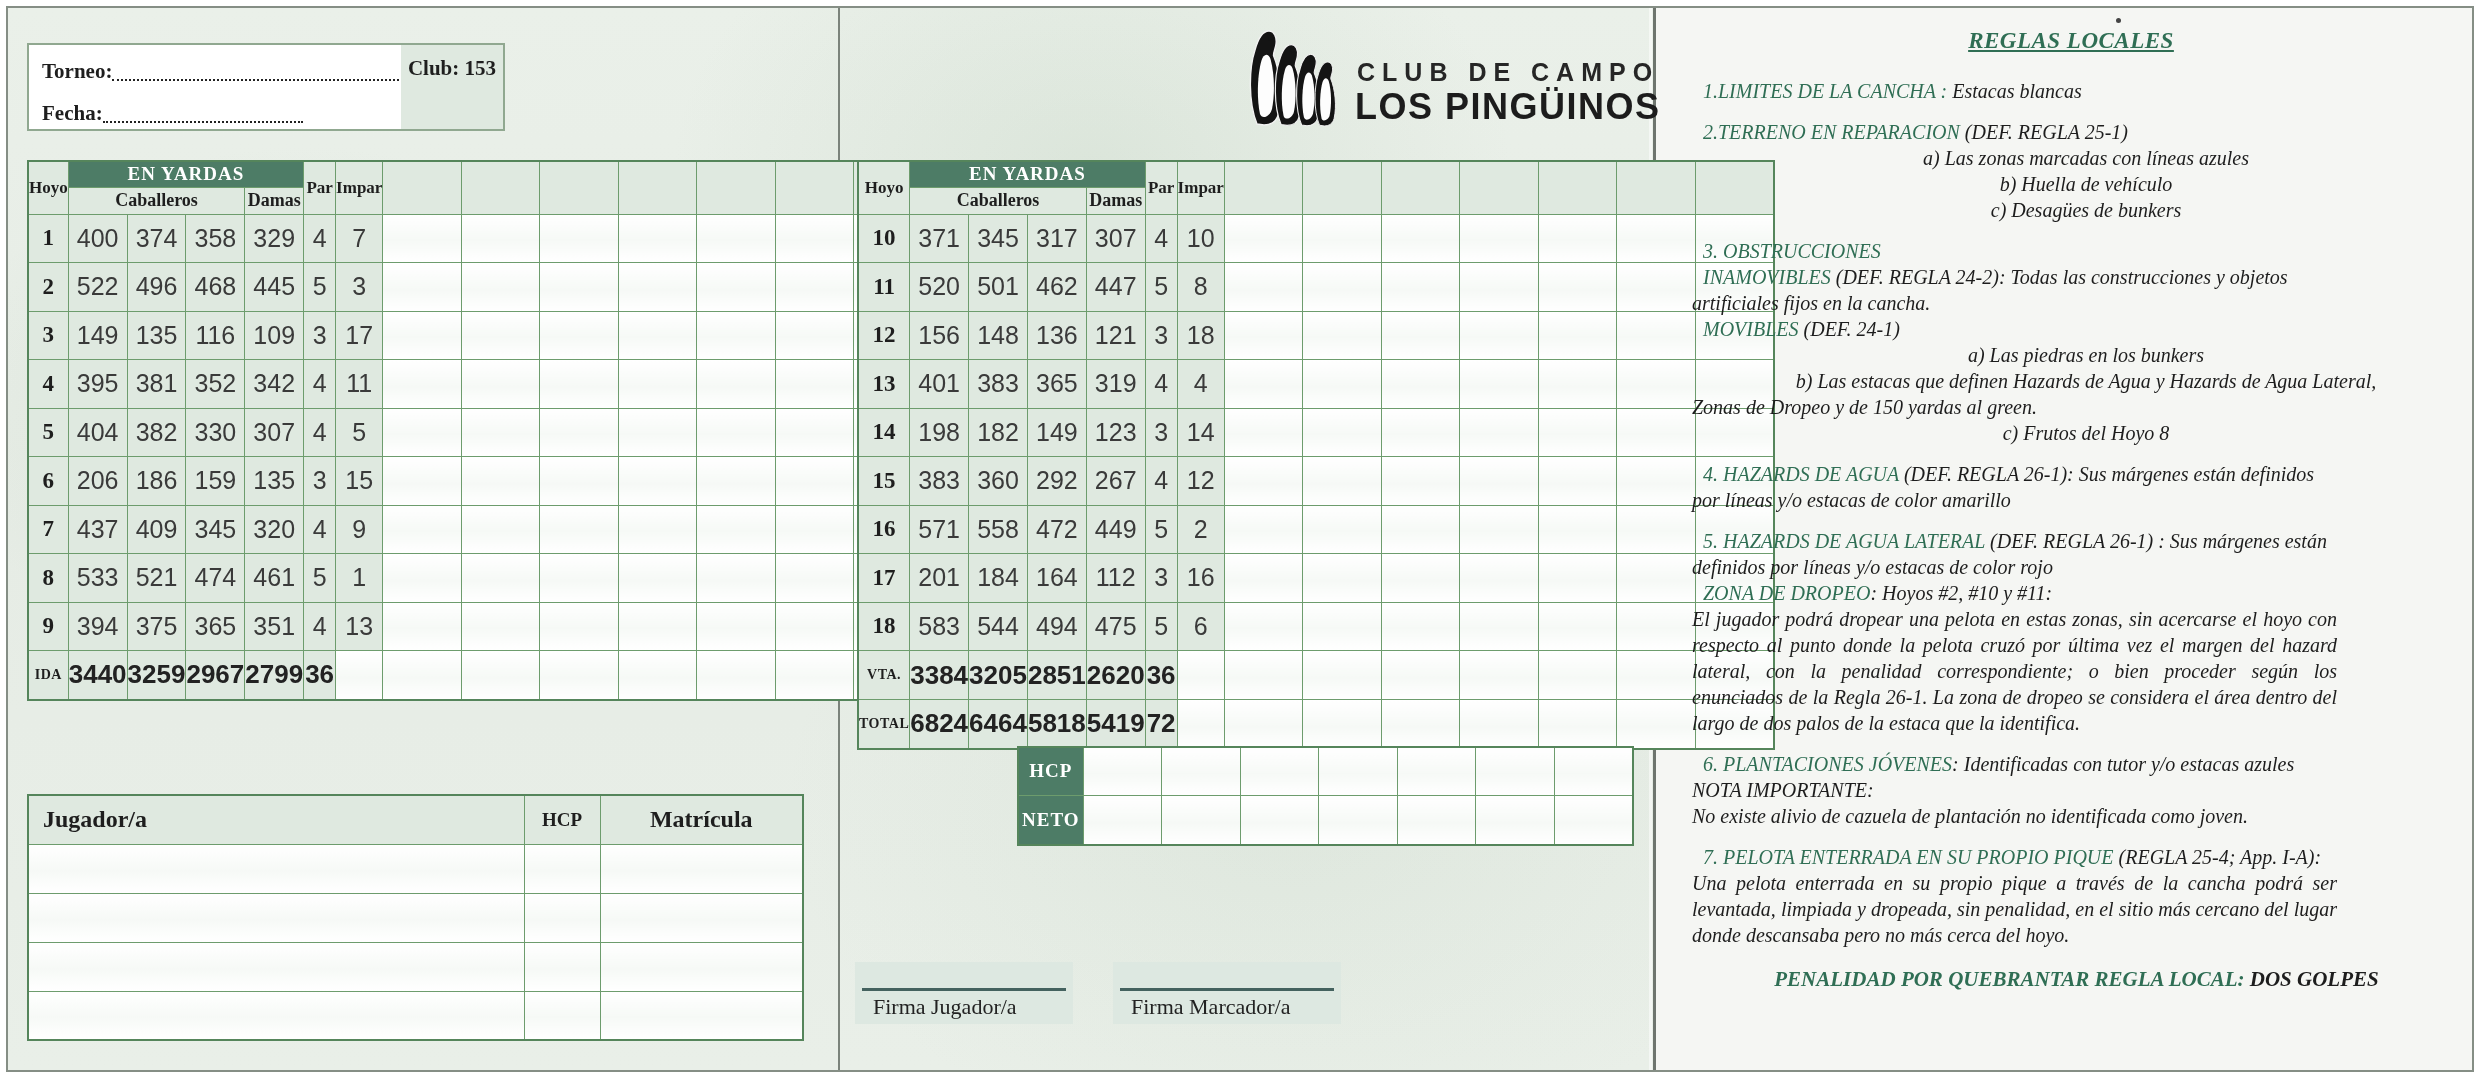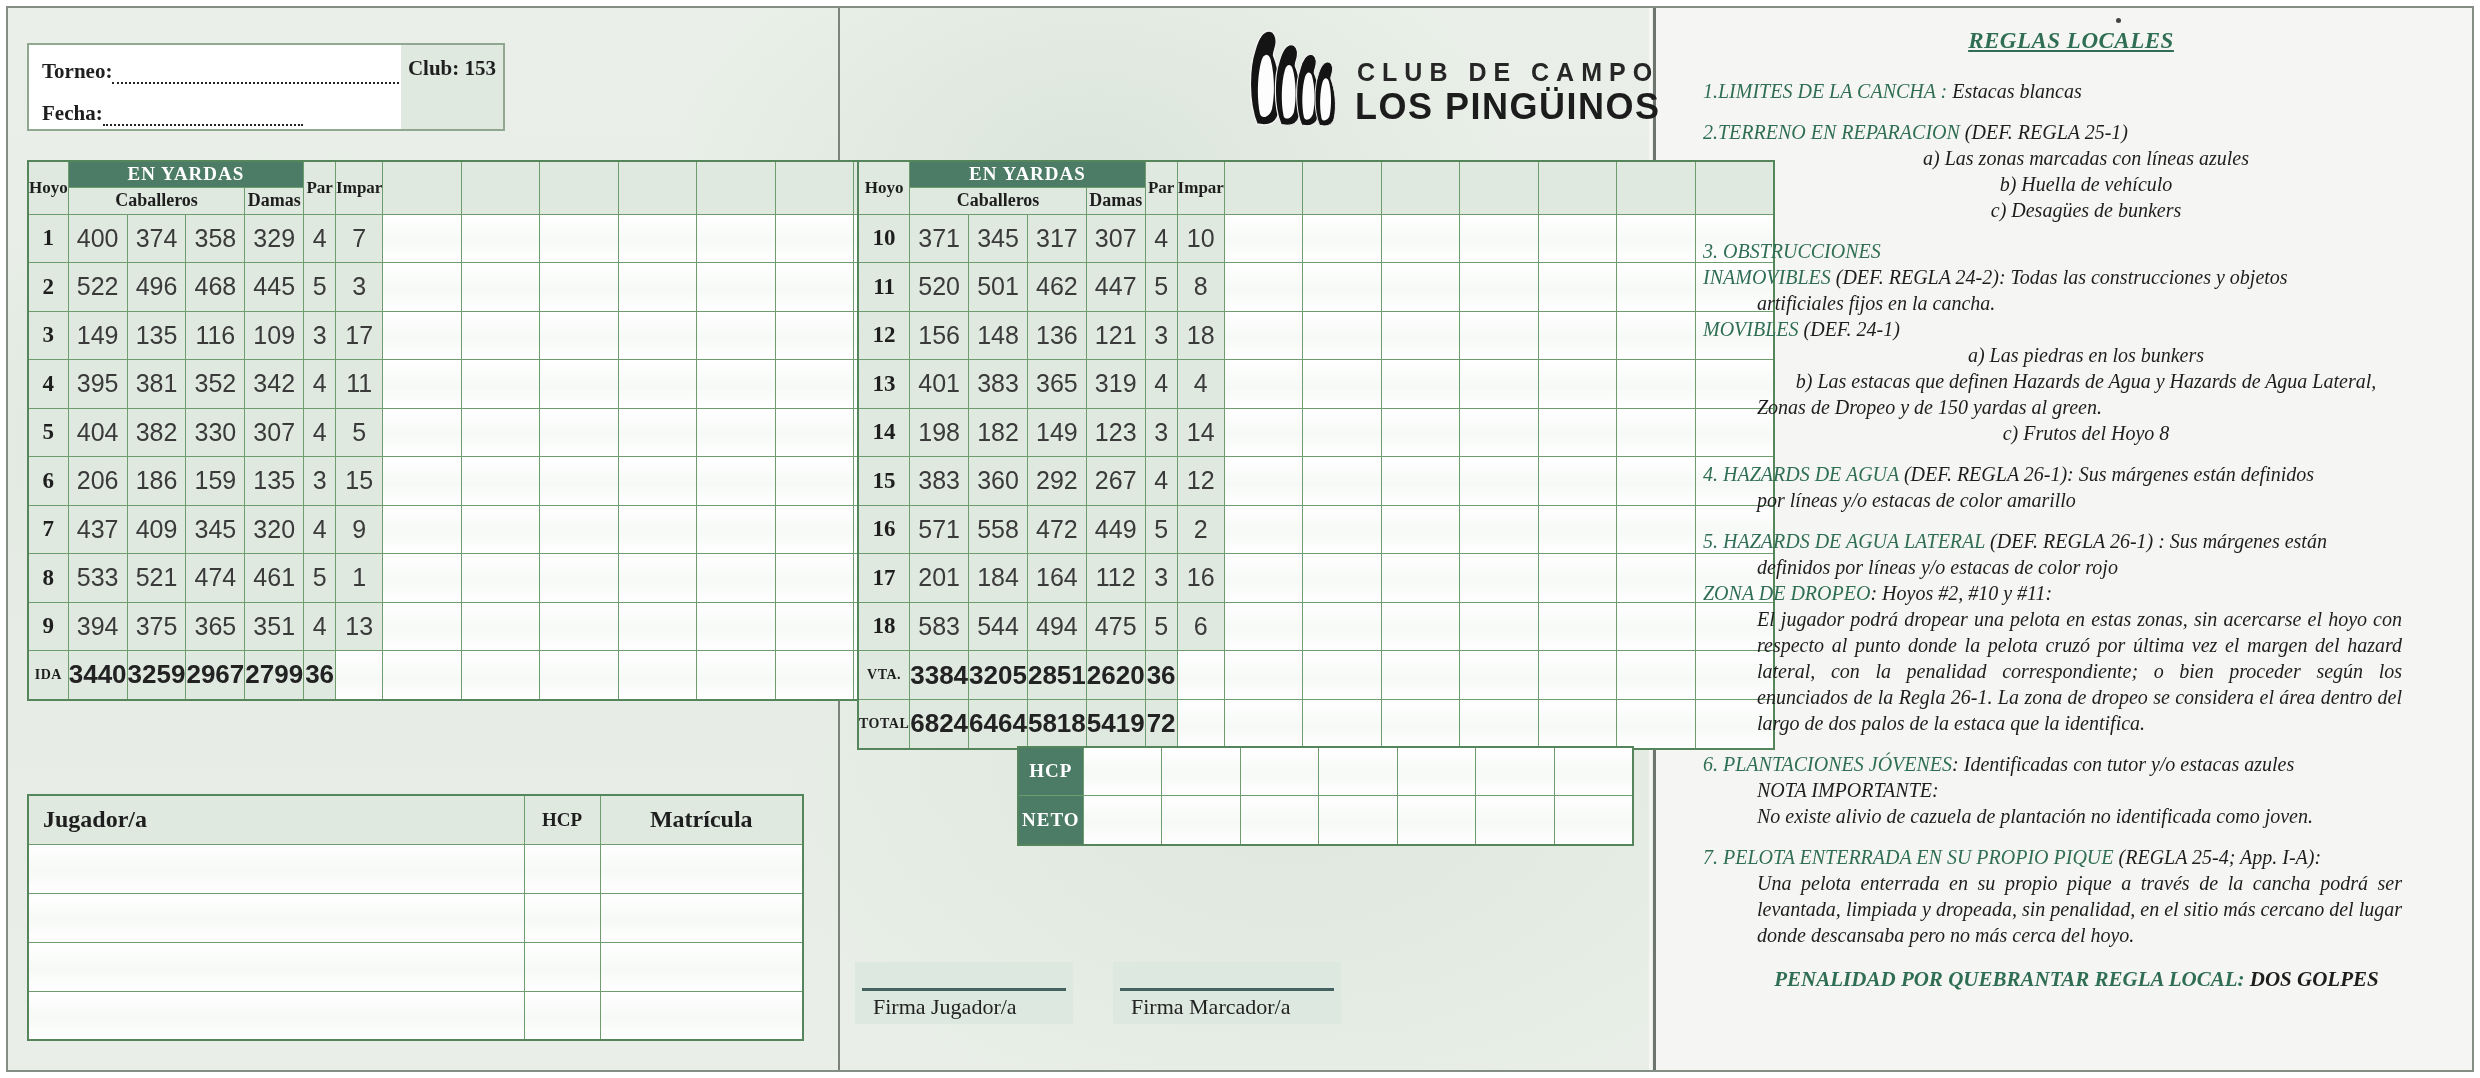--- a/index.html
+++ b/index.html
@@ -14,21 +14,21 @@
   .divider{position:absolute;top:8px;bottom:8px;background:#7b837b;}
   #div1{left:838px;width:2px;}
   #div2{left:1653px;width:3px;background:#6e756e;box-shadow:-4px 0 0 rgba(255,255,255,.5);}
   #right-sheet{position:absolute;left:1656px;top:8px;right:8px;bottom:8px;background:#f5f6f3;}
 
   
   #torneo-box{position:absolute;left:27px;top:43px;width:478px;height:88px;background:#fff;
               border:2px solid #90a890;box-sizing:border-box;}
   #club-sub{position:absolute;right:0;top:0;width:102px;height:100%;background:#dfe9e0;
             font-weight:bold;font-size:21px;padding-top:11px;text-align:center;box-sizing:border-box;}
-  .formline{position:absolute;left:13px;display:flex;align-items:flex-end;font-weight:bold;font-size:21px;}
+  .formline{position:absolute;left:13px;display:flex;align-items:center;font-weight:bold;font-size:21px;}
   .leader{border-bottom:2.5px dotted #222;height:17px;}
   
   table.score{border-collapse:collapse;table-layout:fixed;position:absolute;}
   table.score td, table.score th{border:1.6px solid #6d9c6d;padding:0;text-align:center;
         vertical-align:middle;overflow:hidden;}
   table.score{border:2.5px solid #55855b;}
   .g{background:#dfe9e0;}
   .w{background:linear-gradient(180deg,#ffffff 0%,#f6f9f6 55%,#ffffff 100%);}
   .enyardas{background:#4d7c66;color:#fff;font-weight:bold;font-size:19px;letter-spacing:1px;}
   th.lbl{font-weight:bold;font-size:18px;background:#dfe9e0;}
@@ -52,21 +52,21 @@
   .siglabel{position:absolute;left:18px;top:32px;font-size:22px;color:#222;}
   
   #rules{position:absolute;left:1692px;top:28px;width:758px;font-style:italic;font-size:20px;
          line-height:26px;color:#1d1d1d;}
   #rules-dot{position:absolute;left:424px;top:-10px;width:5px;height:5px;border-radius:50%;background:#444;}
   #rules-title{text-align:center;font-weight:bold;font-size:23px;color:#2f6e54;
                text-decoration:underline;margin-bottom:24px;letter-spacing:.5px;}
   .rline{margin:0;}
   .rgap{margin-top:15px;}
   .ind1{margin-left:30px;text-align:center;}
-  .ind2{margin-left:65px;}
+  .ind2{}
   .rpara{text-align:justify;max-width:645px;}
   .seg-g{color:#2f6e54;margin-left:11px;}
   .seg-d{color:#1d1d1d;}
   #penalty{margin-top:18px;text-align:center;font-weight:bold;font-size:21px;}
 </style>
 </head>
 <body>
 
 <div id="card">
   <div id="frame"></div>

